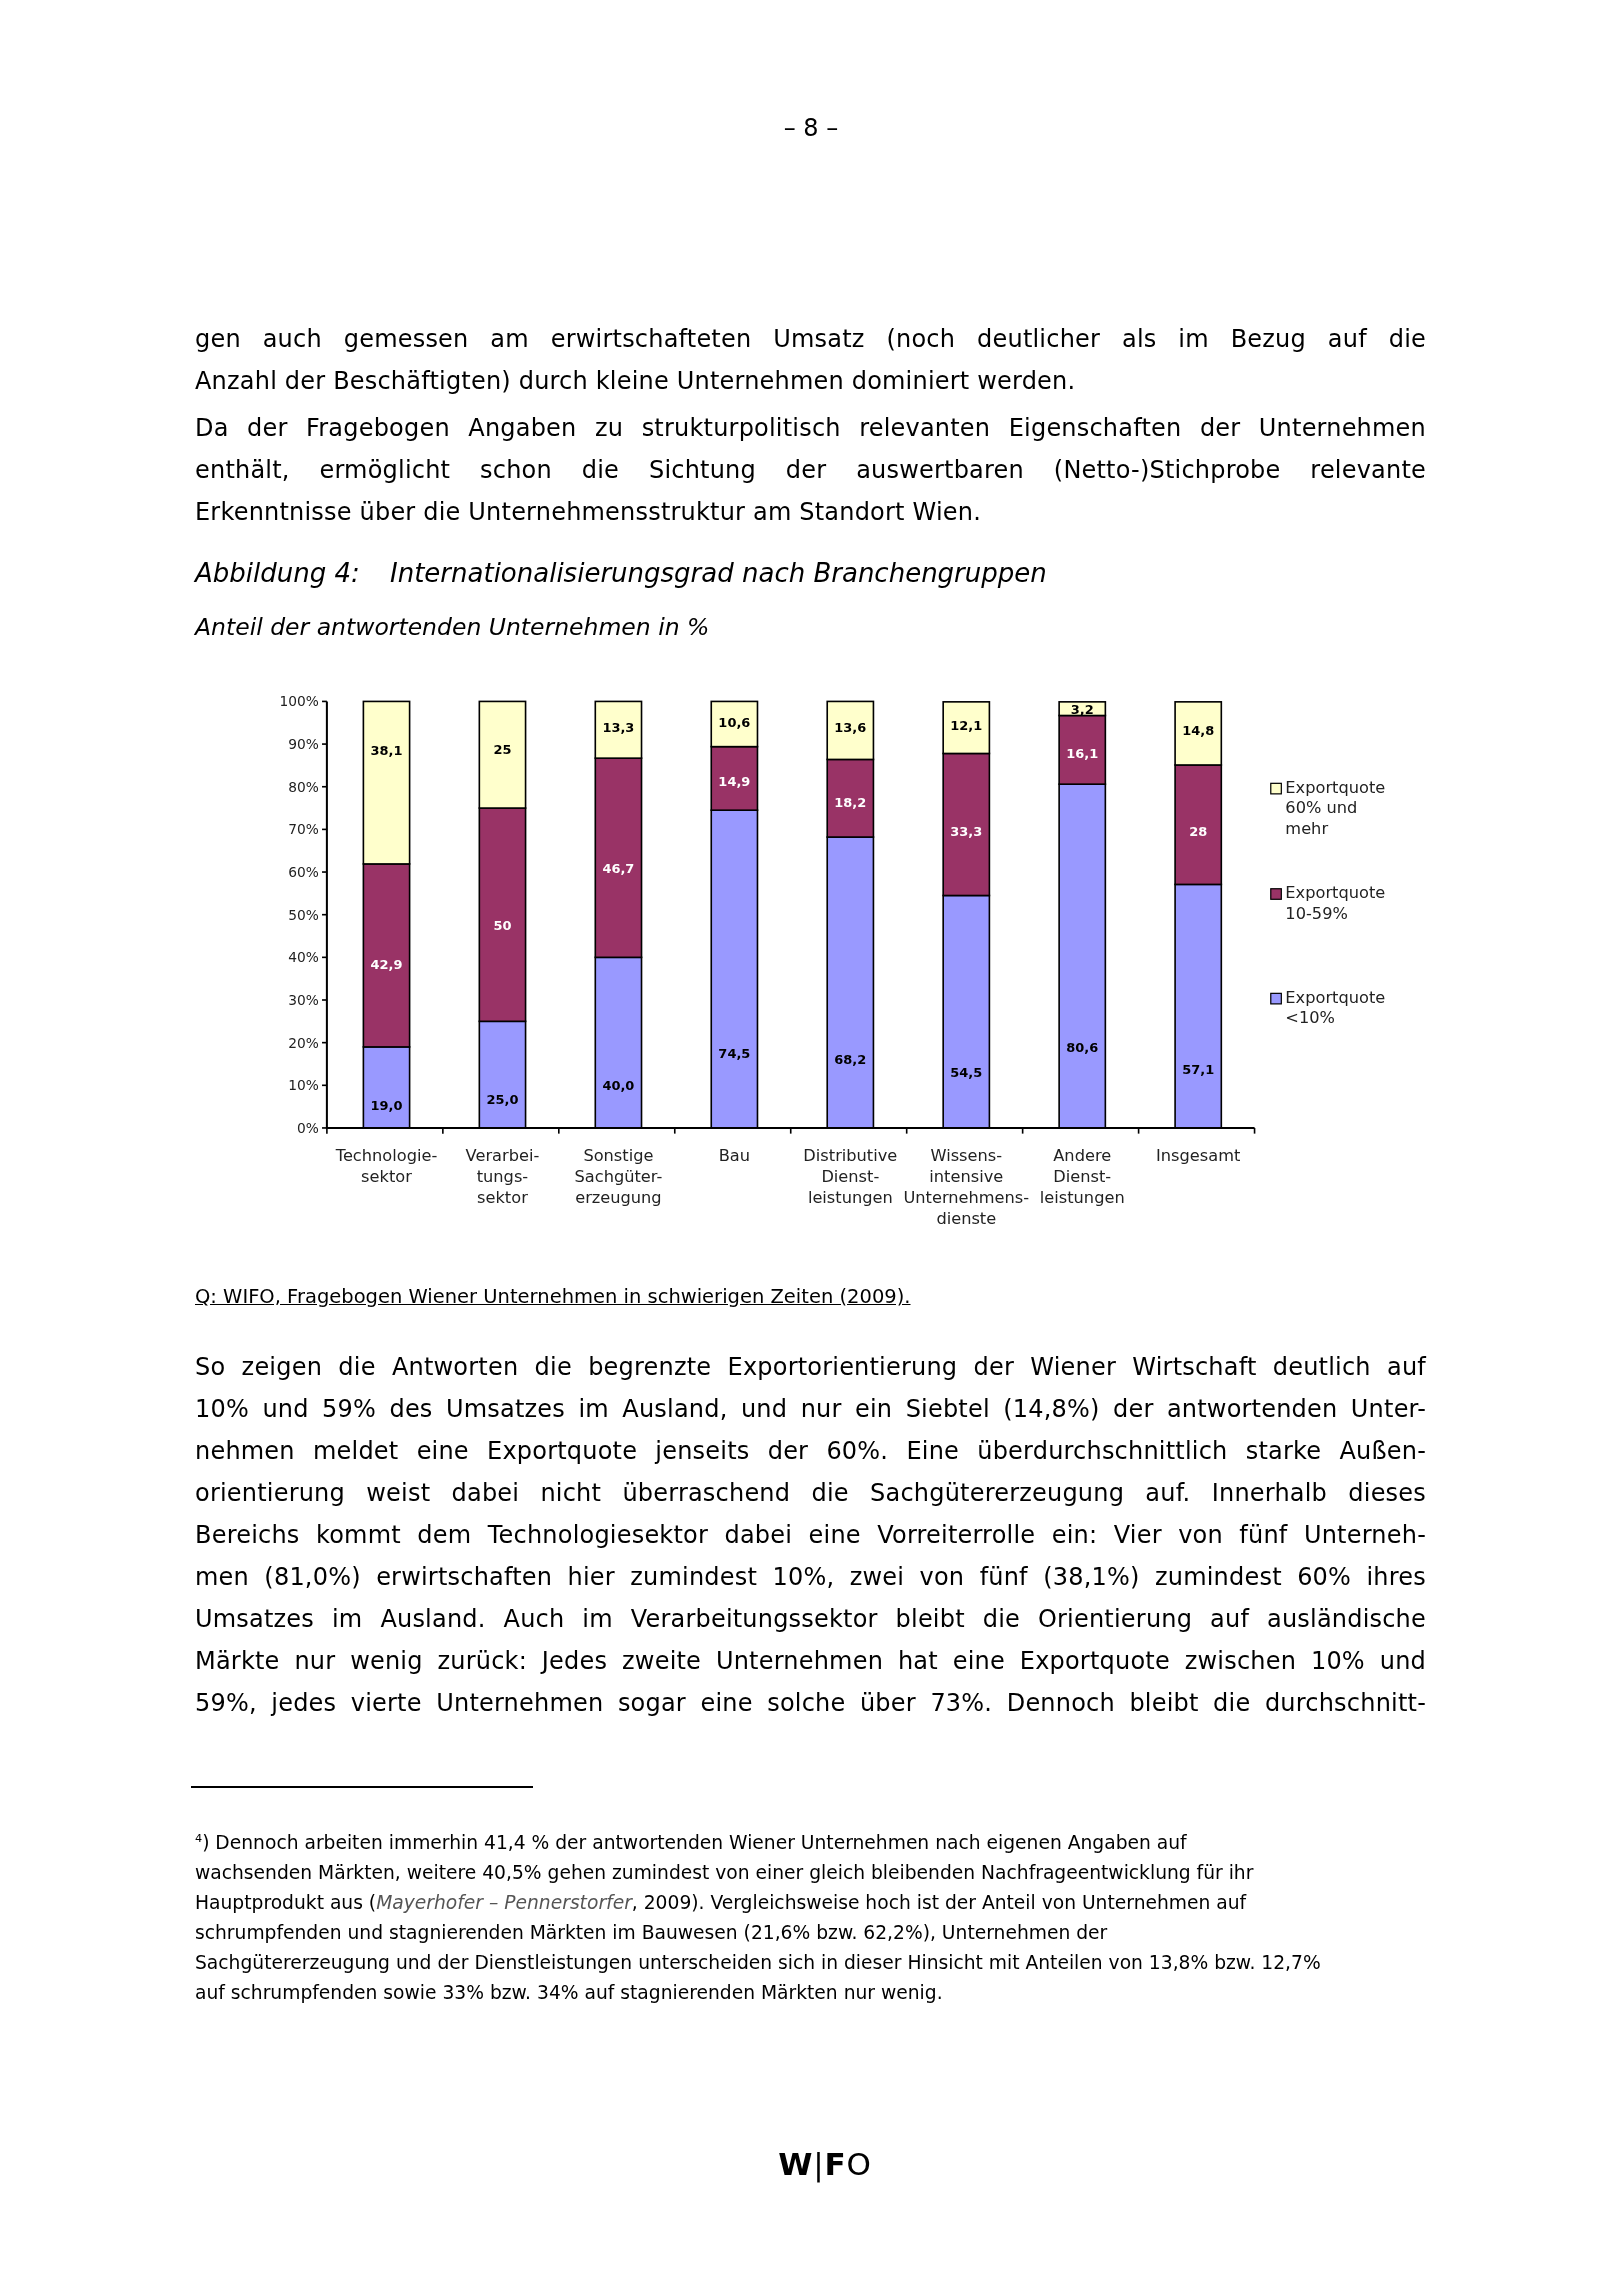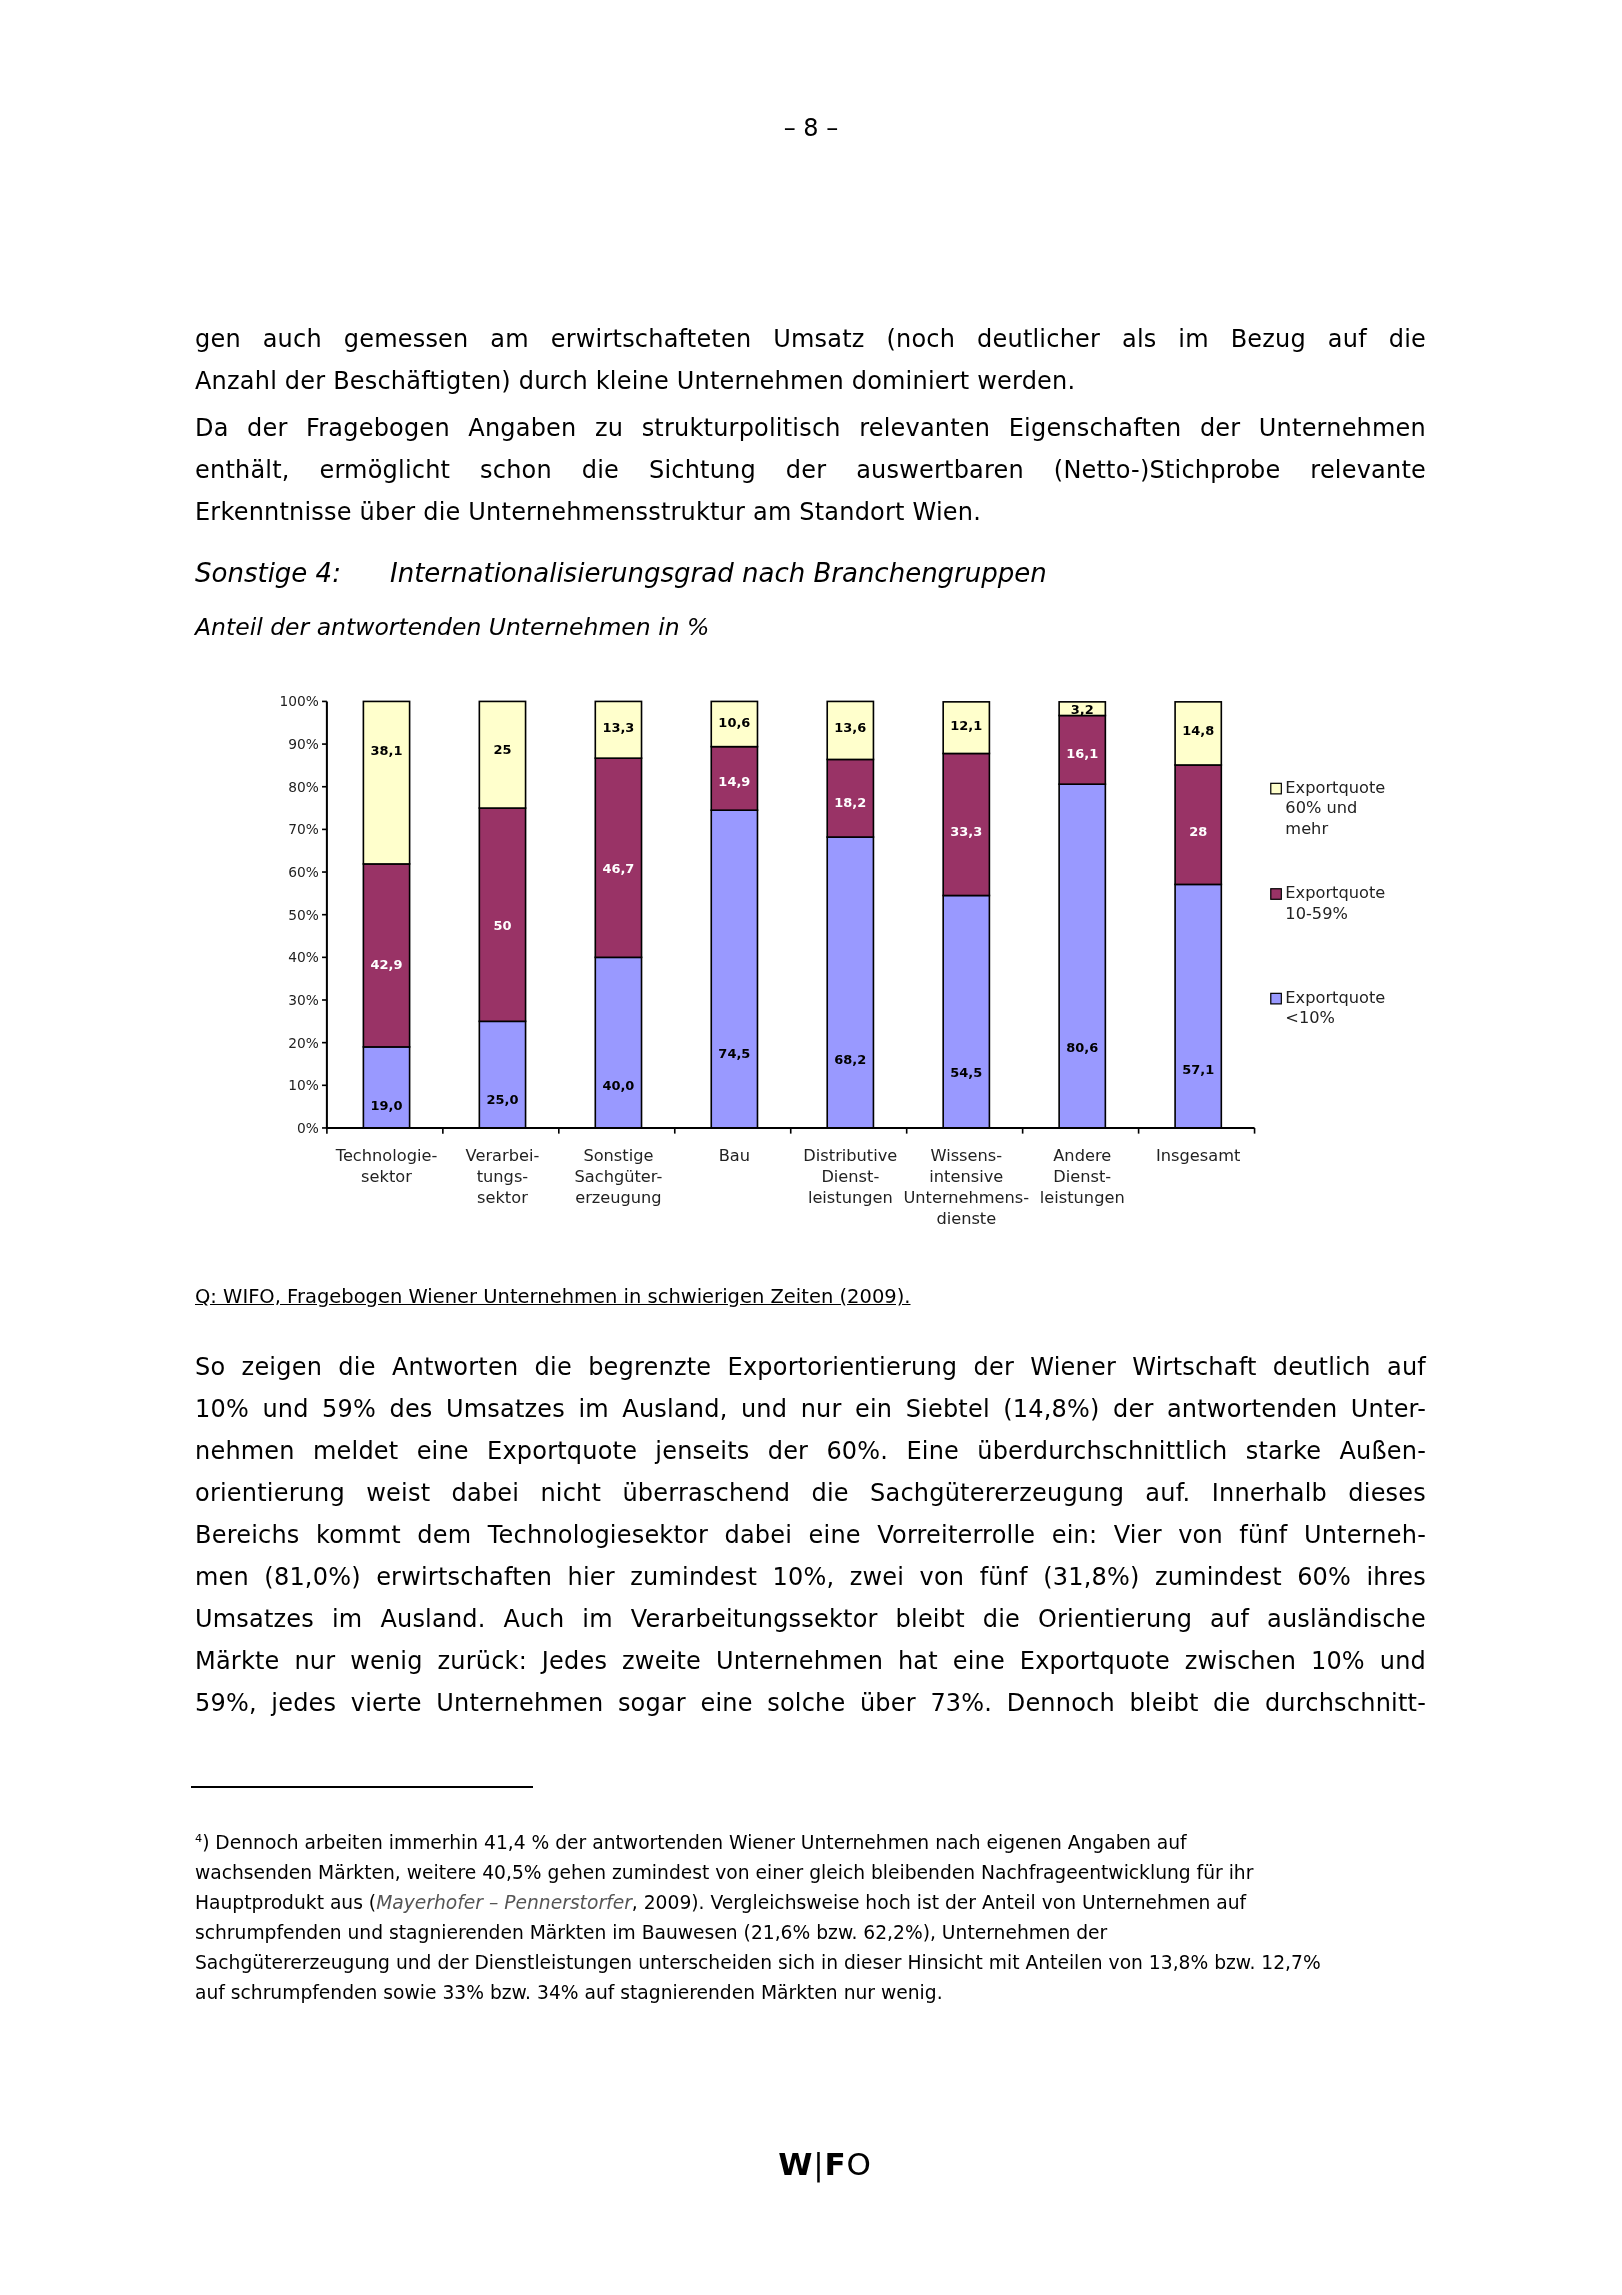--- a/index.html
+++ b/index.html
@@ -40,21 +40,21 @@
   <span class="line">gen auch gemessen am erwirtschafteten Umsatz (noch deutlicher als im Bezug auf die</span>
   <span class="line last">Anzahl der Beschäftigten) durch kleine Unternehmen dominiert werden.</span>
 </div>
 <div class="para" style="top:407px;">
   <span class="line">Da der Fragebogen Angaben zu strukturpolitisch relevanten Eigenschaften der Unternehmen</span>
   <span class="line">enthält, ermöglicht schon die Sichtung der auswertbaren (Netto-)Stichprobe relevante</span>
   <span class="line last">Erkenntnisse über die Unternehmensstruktur am Standort Wien.</span>
 </div>
 
 <div id="fig-title" class="abs">
-  <span class="num">Sonstige 4:</span><span>Internationalisierungsgrad nach Branchengruppen</span>
+  <span class="num">Abbildung 4:</span><span>Internationalisierungsgrad nach Branchengruppen</span>
 </div>
 <div id="fig-subtitle" class="abs">Anteil der antwortenden Unternehmen in %</div>
 
 <svg id="chart" class="abs" width="1622" height="1265" viewBox="0 0 2000 1560">
   <g id="yaxis">
       <line x1="403" y1="865" x2="403" y2="1392" stroke="#000" stroke-width="2.5"></line>
       <line x1="397" y1="1391" x2="403" y2="1391" stroke="#000" stroke-width="2"></line>
       <text x="393" y="1397" text-anchor="end" class="ytick">0%</text>
       <line x1="397" y1="1338.4" x2="403" y2="1338.4" stroke="#000" stroke-width="2"></line>
       <text x="393" y="1344.4" text-anchor="end" class="ytick">10%</text>
@@ -158,21 +158,21 @@
 </svg>
 
 <div id="source" class="abs">Q: WIFO, Fragebogen Wiener Unternehmen in schwierigen Zeiten (2009).</div>
 
 <div class="para" style="top:1346px;">
   <span class="line">So zeigen die Antworten die begrenzte Exportorientierung der Wiener Wirtschaft deutlich auf</span>
   <span class="line">10% und 59% des Umsatzes im Ausland, und nur ein Siebtel (14,8%) der antwortenden Unter-</span>
   <span class="line">nehmen meldet eine Exportquote jenseits der 60%. Eine überdurchschnittlich starke Außen-</span>
   <span class="line">orientierung weist dabei nicht überraschend die Sachgütererzeugung auf. Innerhalb dieses</span>
   <span class="line">Bereichs kommt dem Technologiesektor dabei eine Vorreiterrolle ein: Vier von fünf Unterneh-</span>
-  <span class="line">men (81,0%) erwirtschaften hier zumindest 10%, zwei von fünf (31,8%) zumindest 60% ihres</span>
+  <span class="line">men (81,0%) erwirtschaften hier zumindest 10%, zwei von fünf (38,1%) zumindest 60% ihres</span>
   <span class="line">Umsatzes im Ausland. Auch im Verarbeitungssektor bleibt die Orientierung auf ausländische</span>
   <span class="line">Märkte nur wenig zurück: Jedes zweite Unternehmen hat eine Exportquote zwischen 10% und</span>
   <span class="line">59%, jedes vierte Unternehmen sogar eine solche über 73%. Dennoch bleibt die durchschnitt-</span>
 </div>
 
 <div id="footnote-rule" class="abs"></div>
 
 <div class="fn" style="top:1802px;">
   <span class="line"><sup>4</sup><span>) Dennoch arbeiten immerhin 41,4 % der antwortenden Wiener Unternehmen nach eigenen Angaben auf</span></span>
   <span class="line">wachsenden Märkten, weitere 40,5% gehen zumindest von einer gleich bleibenden Nachfrageentwicklung für ihr</span>

